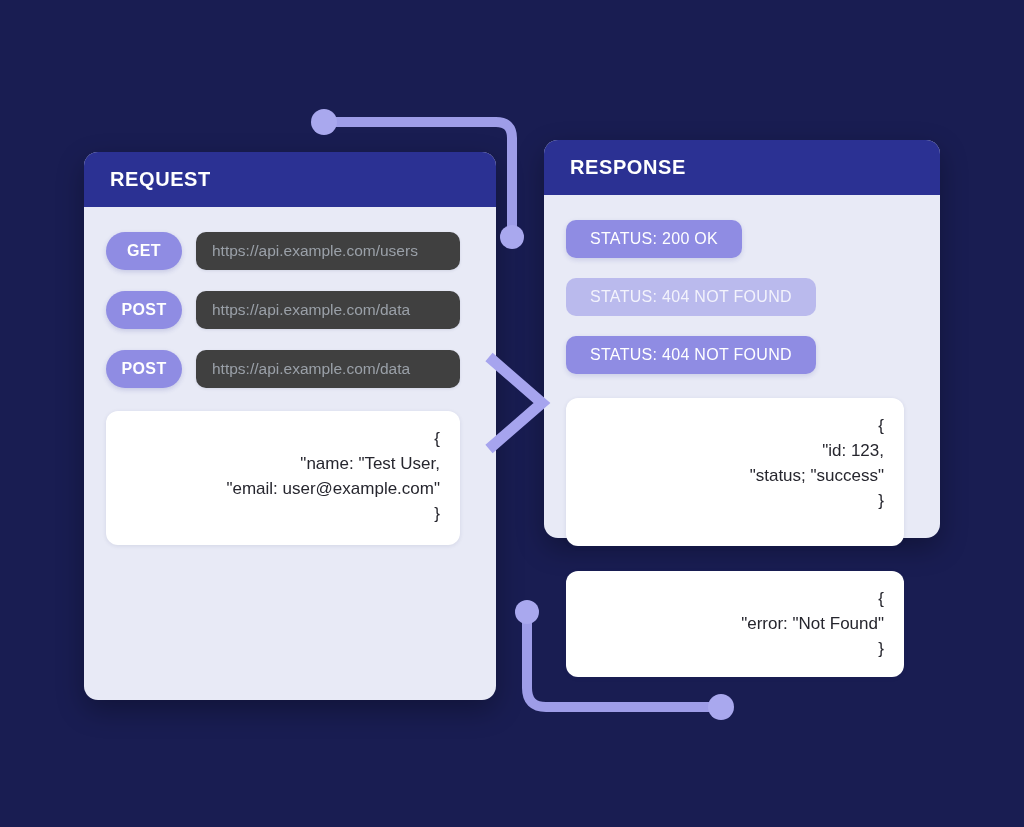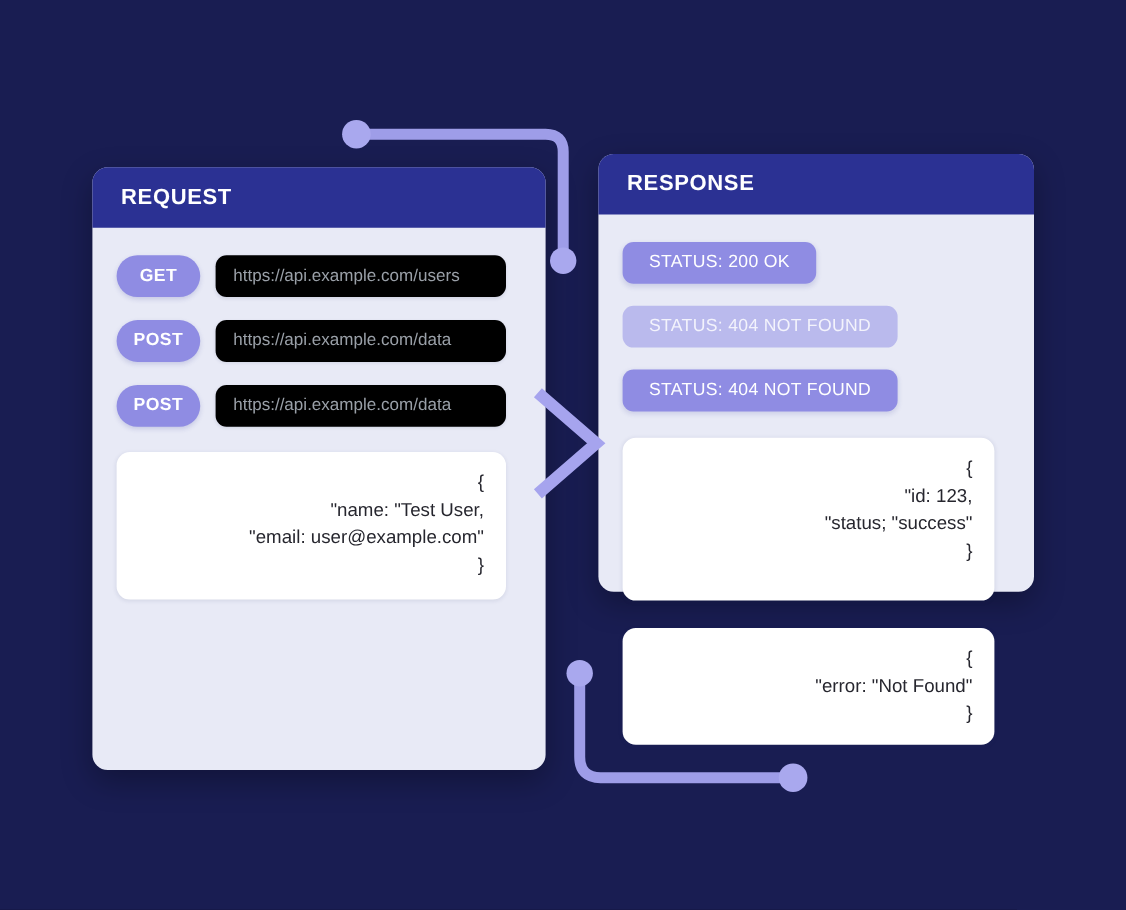--- a/index.html
+++ b/index.html
@@ -33,21 +33,21 @@
   .method-pill{
     width:76px;height:38px;border-radius:19px;
     background:#8f8ce3;
     color:#ffffff;font-weight:bold;font-size:16px;letter-spacing:0.4px;
     display:flex;align-items:center;justify-content:center;
     flex:0 0 76px;
     box-shadow:0 2px 5px rgba(43,49,147,0.18);
   }
   .url-input{
     flex:1;margin-left:14px;height:38px;
-    background:#000000;border-radius:10px;
+    background:#404040;border-radius:10px;
     color:#9aa0a8;font-size:15.5px;
     display:flex;align-items:center;
     padding:0 16px;
     overflow:hidden;white-space:nowrap;
     box-shadow:0 1px 3px rgba(30,35,90,0.10);
   }
   .code-box{
     background:#ffffff;border-radius:12px;
     color:#26262e;font-size:17px;line-height:25px;
     padding:15px 20px;

